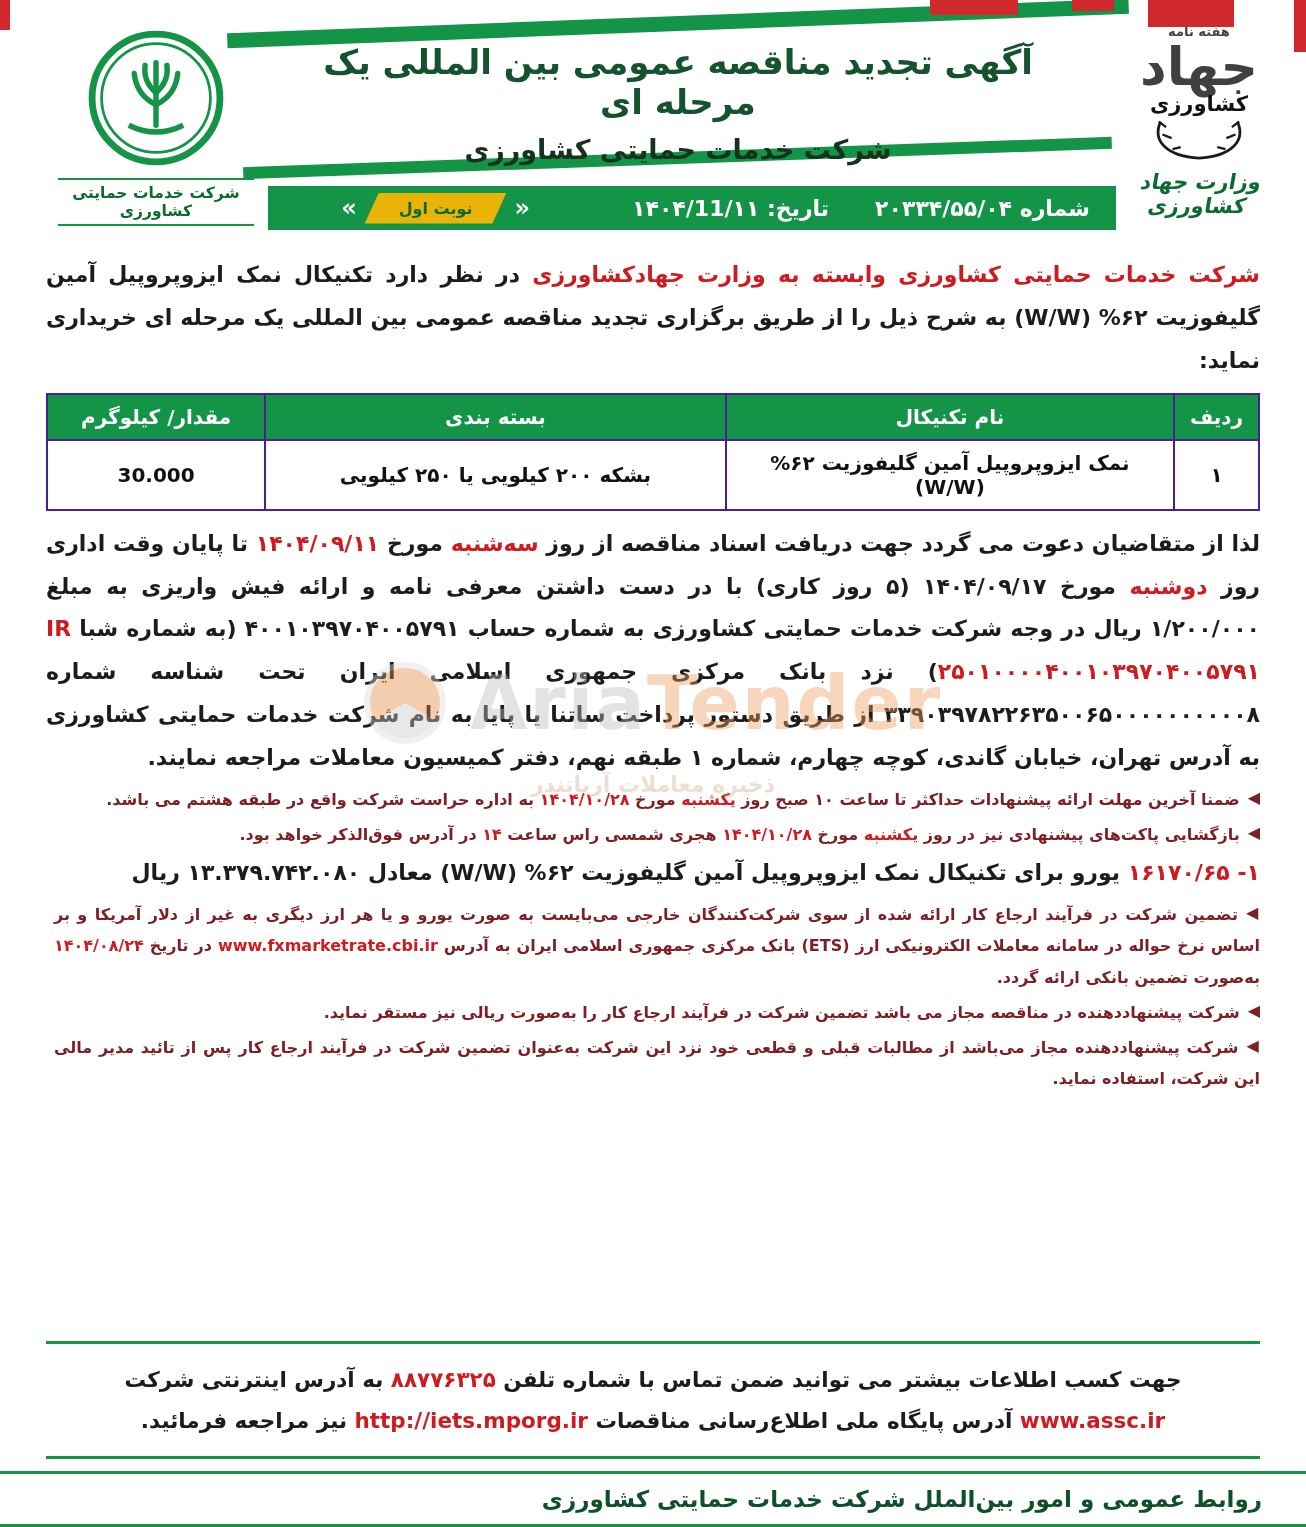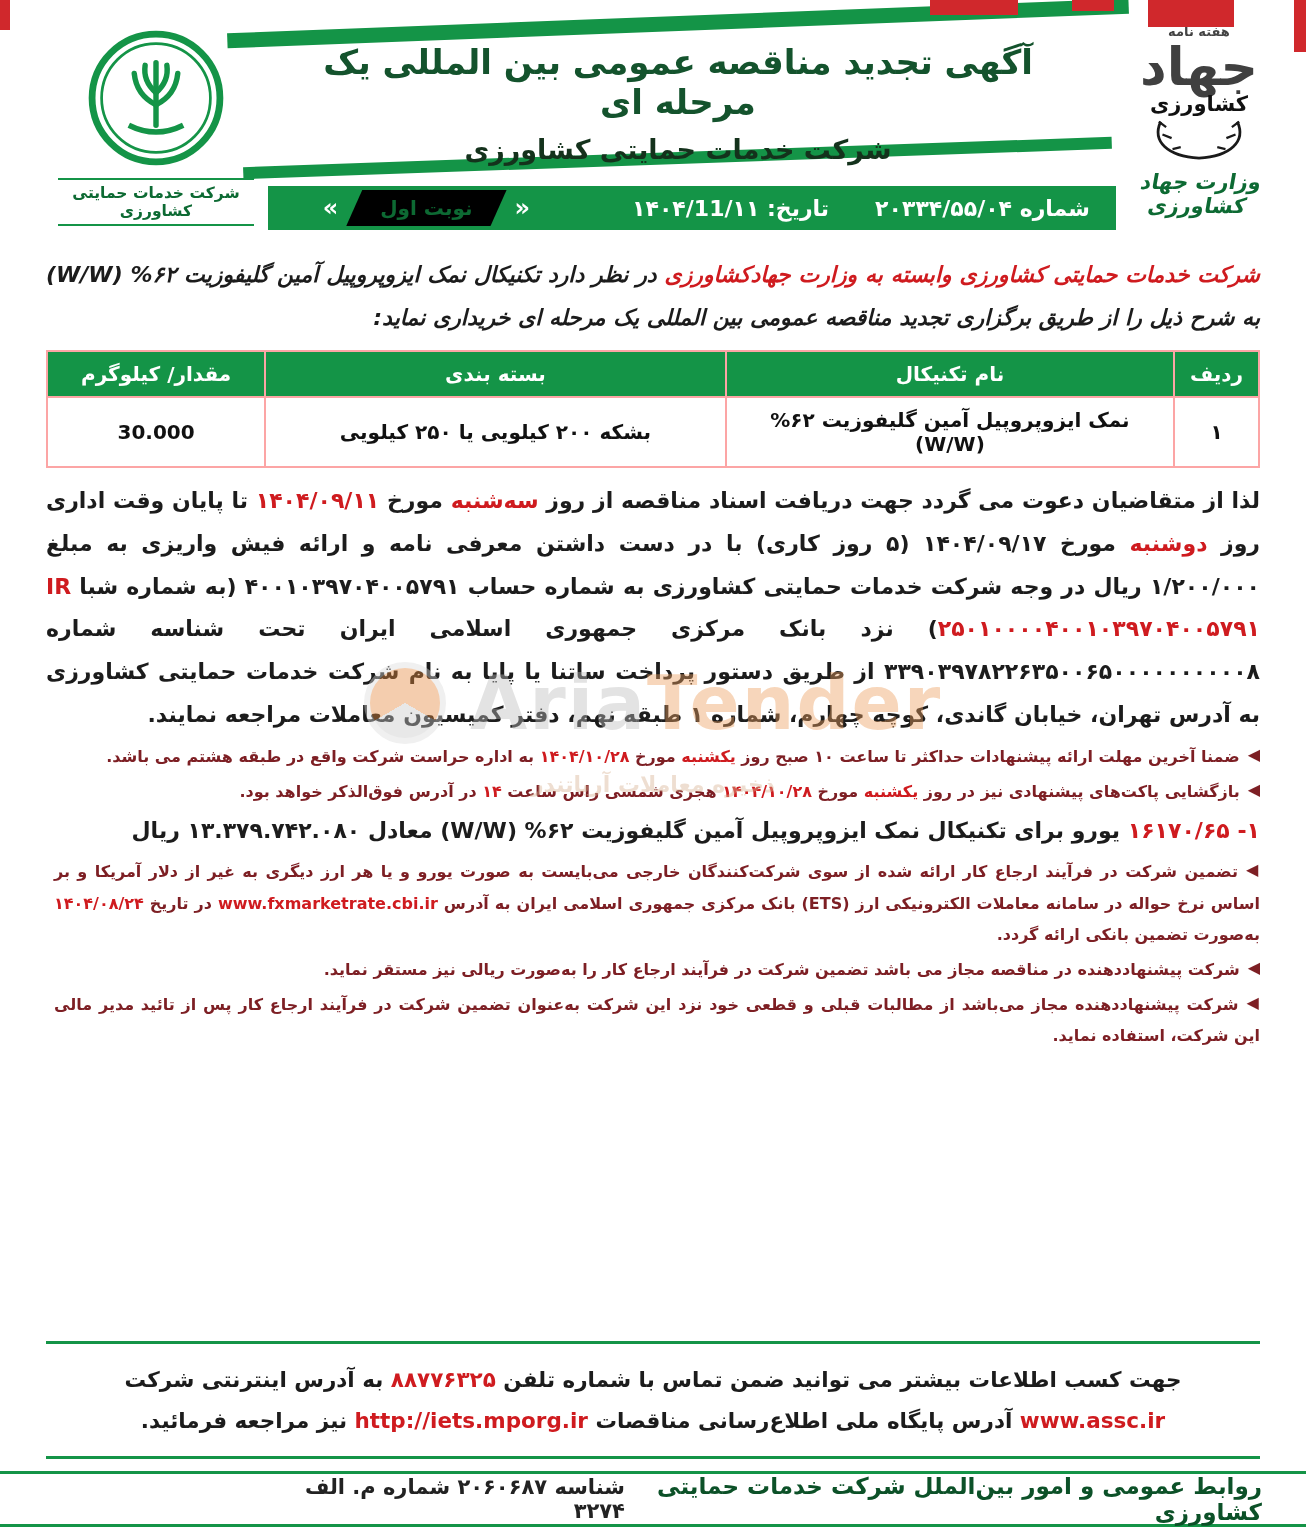--- a/index.html
+++ b/index.html
@@ -35,32 +35,32 @@
   .stripe{position:absolute; background:#149447; z-index:0;}
   .stripe-top{top:4px; left:-5%; width:110%; height:15px; transform:rotate(-2.2deg);}
   .stripe-bottom{bottom:-2px; left:-3%; width:106%; height:12px; transform:rotate(-2deg);}
   .banner h1{position:relative; z-index:1; margin-top:30px; font-size:34px; font-weight:900; color:#14532d;}
   .banner h2{position:relative; z-index:1; margin-top:12px; font-size:27px; font-weight:800; color:#14321c; letter-spacing:1px;}
 
   .info-bar{position:absolute; left:268px; right:190px; bottom:12px; height:44px; background:#149447;
     display:flex; align-items:center; gap:46px; padding:0 26px; color:#fff; font-size:22px; font-weight:800; z-index:2;}
   .badge-group{display:flex; align-items:center; gap:8px; margin-inline-start:56px;}
   .chev{color:#fff; font-size:24px; font-weight:900;}
-  .badge{background:#000000; color:#0d6a33; font-size:20px; font-weight:900; padding:6px 34px;
+  .badge{background:#eab308; color:#0d6a33; font-size:16px; font-weight:900; padding:6px 34px;
     clip-path:polygon(10% 0, 100% 0, 90% 100%, 0 100%);}
 
   
   main{padding:12px 46px 0; flex:0 0 auto;}
-  .intro{font-size:22px; font-weight:700; line-height:1.95; text-align:justify; margin-bottom:10px;font-style:italic;}
+  .intro{font-size:22px; font-weight:700; line-height:1.95; text-align:justify; margin-bottom:10px;}
   .seg{white-space:pre-wrap;}
   .seg.red{color:#cf1b1f;}
   .seg.ltr{direction:ltr; unicode-bidi:isolate;}
 
   table{width:100%; border-collapse:collapse; margin:6px 0 12px;}
-  th,td{border:2px solid #fca5a5; padding:10px 8px; text-align:center;}
+  th,td{border:2px solid #4c1d95; padding:10px 8px; text-align:center;}
   th{background:#149447; color:#fff; font-size:20px; font-weight:800;}
   td{font-size:20px; font-weight:700; color:#111;}
   th:nth-child(1){width:7%;} th:nth-child(2){width:37%;} th:nth-child(3){width:38%;} th:nth-child(4){width:18%;}
 
   .para{font-size:22px; font-weight:700; line-height:1.95; text-align:justify; margin:2px 0;}
   .bullet{color:#7d1f24; font-size:16px; margin-left:8px; vertical-align:2px;}
 
   
   .footer-box{margin:20px 46px 0; margin-top:auto; border-top:3px solid #149447; border-bottom:3px solid #149447;
     padding:16px 12px 14px; text-align:center; flex:0 0 auto;}
@@ -172,21 +172,20 @@
       </div>
   </main>
 
   <section class="footer-box">
     <p><span class="seg ">جهت کسب اطلاعات بیشتر می توانید ضمن تماس با شماره تلفن </span><span class="seg red">۸۸۷۷۶۳۲۵</span><span class="seg "> به آدرس اینترنتی شرکت</span></p>
     <p><span class="seg red ltr">www.assc.ir</span><span class="seg "> آدرس پایگاه ملی اطلاع‌رسانی مناقصات </span><span class="seg red ltr">http://iets.mporg.ir</span><span class="seg "> نیز مراجعه فرمائید.</span></p>
   </section>
 
   <footer class="bottom-bar">
     <span class="bb-right">روابط عمومی و امور بین‌الملل شرکت خدمات حمایتی کشاورزی</span>
-    <span class="bb-left">شناسه ۲۰۶۰۶۸۷ شماره م. الف ۳۲۷۴</span>
   </footer>
 
   <div class="watermark">
     <div class="wm-row">
       <div class="wm-circle"></div>
       <div class="wm-brand"><span class="wm-a">Aria</span><span class="wm-b">Tender</span></div>
     </div>
     <div class="wm-tagline">ذخیره معاملات آریاتندر</div>
   </div>
 

